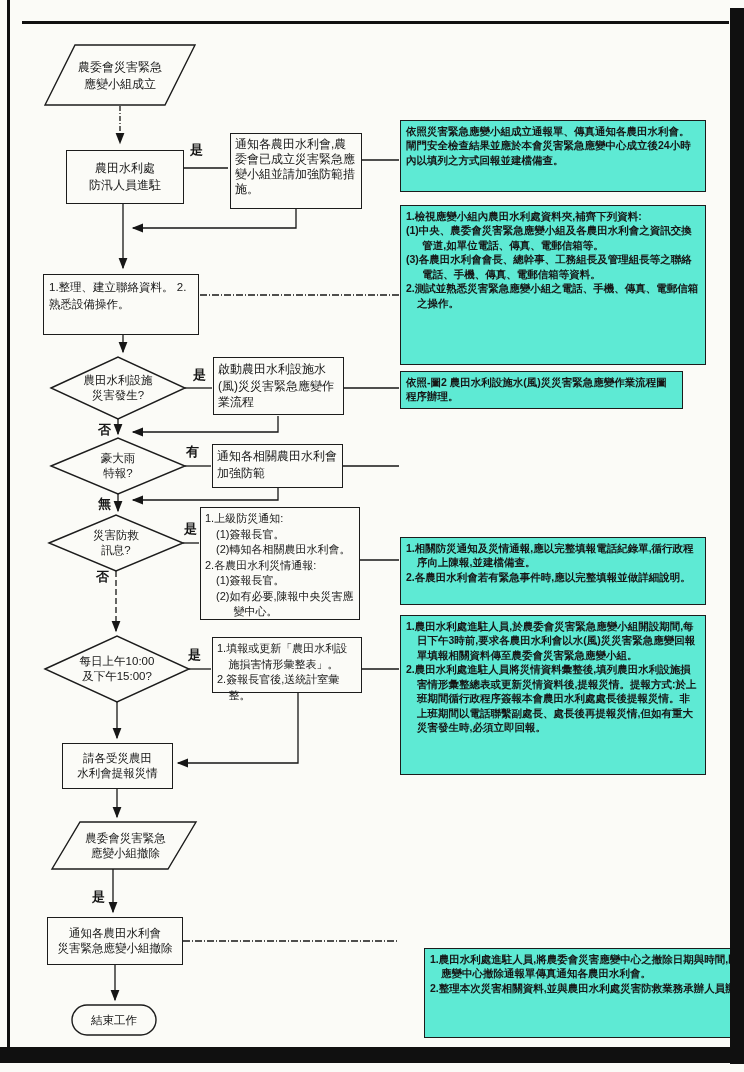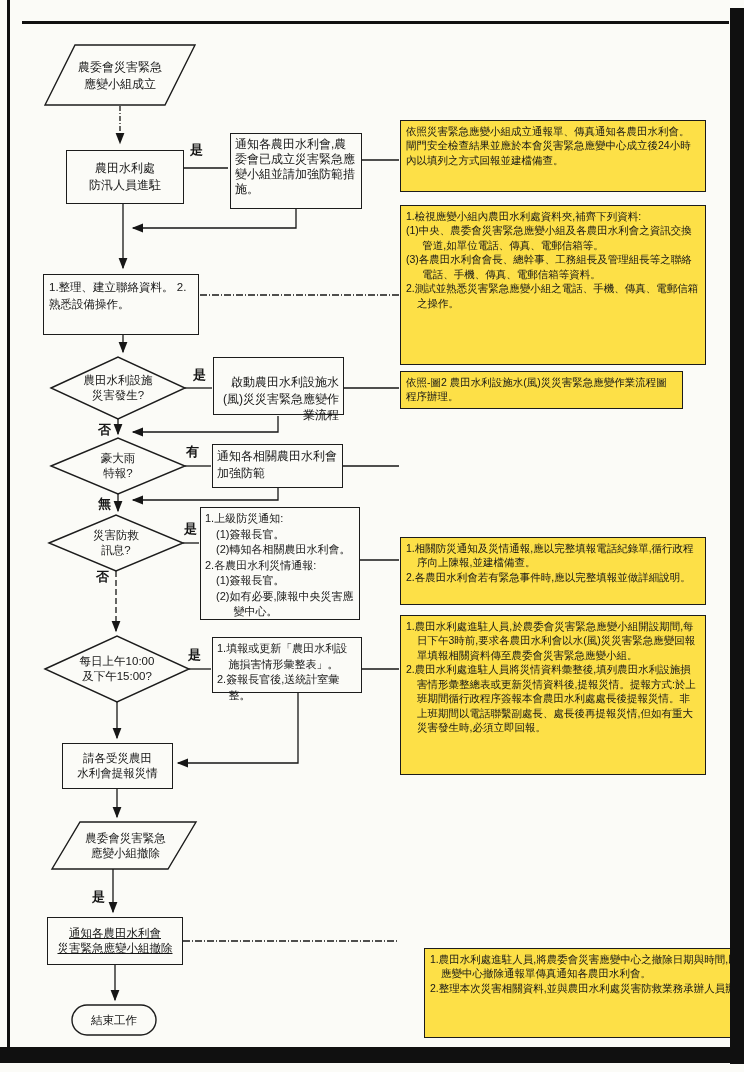--- a/index.html
+++ b/index.html
@@ -3,22 +3,22 @@
 <meta charset="utf-8">
 <style>
   html,body{margin:0;padding:0;background:#e8e8e4;}
   .page{position:relative;width:744px;height:1072px;background:#fbfbf7;
         font-family:"Liberation Sans","DejaVu Sans",sans-serif;color:#161616;overflow:hidden;}
   .layer{position:absolute;left:0;top:0;}
   .box{position:absolute;border:1.5px solid #1c1c1c;background:#fbfbf7;box-sizing:border-box;}
   .center{display:flex;align-items:center;justify-content:center;text-align:center;white-space:pre-line;}
   .shape-text{position:absolute;display:flex;align-items:center;justify-content:center;
               text-align:center;white-space:pre-line;}
-  .note{position:absolute;border:1.4px solid #1c1c1c;background:#fde047;box-sizing:border-box;
-        padding:3px 5px 2px 5px;font-size:10.5px;line-height:1.38;}
+  .note{position:absolute;border:1.4px solid #1c1c1c;background:#5eead4;box-sizing:border-box;
+        padding:3px 5px 2px 5px;font-size:10.5px;line-height:1.38;font-weight:bold;}
   .ni{padding-left:1.05em;text-indent:-1.05em;}
   .ni2{padding-left:1.55em;text-indent:-1.55em;}
   .lbl{position:absolute;font-size:13px;font-weight:bold;}
   .listbox{padding:3px 4px;white-space:normal;}
   .sub{margin-left:11px;padding-left:1.6em;text-indent:-1.6em;}
   .item{padding-left:1.05em;text-indent:-1.05em;}
   .bar{position:absolute;background:#101010;}
 </style>
 </head>
 <body>
@@ -84,21 +84,21 @@
   <div class="box" style="left:230px;top:133px;width:132px;height:76px;font-size:12px;line-height:15px;padding:3px 4px;">通知各農田水利會,農委會已成立災害緊急應變小組並請加強防範措施。</div>
 
   <div class="box" style="left:43px;top:274px;width:156px;height:61px;font-size:11.5px;line-height:17px;padding:4px 5px;">1.整理、建立聯絡資料。
 2.熟悉設備操作。</div>
 
   <div class="shape-text" style="left:58px;top:362px;width:120px;height:52px;font-size:11.5px;">農田水利設施
 災害發生?</div>
   <div class="lbl" style="left:193px;top:366px;">是</div>
   <div class="lbl" style="left:98px;top:421px;">否</div>
 
-  <div class="box" style="left:213px;top:357px;width:131px;height:58px;font-size:12px;line-height:16.5px;padding:16px 4px;text-align:right;">啟動農田水利設施水(風)災災害緊急應變作業流程</div>
+  <div class="box" style="left:213px;top:357px;width:131px;height:58px;font-size:12px;line-height:16.5px;padding:3px 4px;">啟動農田水利設施水(風)災災害緊急應變作業流程</div>
 
   <div class="shape-text" style="left:63px;top:443px;width:110px;height:46px;font-size:11.5px;">豪大雨
 特報?</div>
   <div class="lbl" style="left:186px;top:443px;">有</div>
   <div class="lbl" style="left:98px;top:495px;">無</div>
 
   <div class="box" style="left:212px;top:444px;width:131px;height:44px;font-size:12px;line-height:16.5px;padding:3px 4px;">通知各相關農田水利會加強防範</div>
 
   <div class="shape-text" style="left:61px;top:520px;width:110px;height:46px;font-size:11.5px;">災害防救
 訊息?</div>
@@ -123,21 +123,21 @@
     <div class="item">2.簽報長官後,送統計室彙整。</div>
   </div>
 
   <div class="box center" style="left:62px;top:743px;width:111px;height:46px;font-size:11.5px;">請各受災農田
 水利會提報災情</div>
 
   <div class="shape-text" style="left:68px;top:825px;width:115px;height:41px;font-size:11.5px;">農委會災害緊急
 應變小組撤除</div>
   <div class="lbl" style="left:92px;top:888px;">是</div>
 
-  <div class="box center" style="left:47px;top:917px;width:136px;height:48px;font-size:11.5px;text-decoration:underline;">通知各農田水利會
+  <div class="box center" style="left:47px;top:917px;width:136px;height:48px;font-size:11.5px;">通知各農田水利會
 災害緊急應變小組撤除</div>
 
   <div class="shape-text" style="left:76px;top:1008px;width:76px;height:24px;font-size:11.5px;">結束工作</div>
 
   <div class="note" style="left:400px;top:120px;width:306px;height:72px;">
     <div>依照災害緊急應變小組成立通報單、傳真通知各農田水利會。</div>
     <div>閘門安全檢查結果並應於本會災害緊急應變中心成立後24小時內以填列之方式回報並建檔備查。</div>
   </div>
 
   <div class="note" style="left:400px;top:205px;width:306px;height:160px;">

